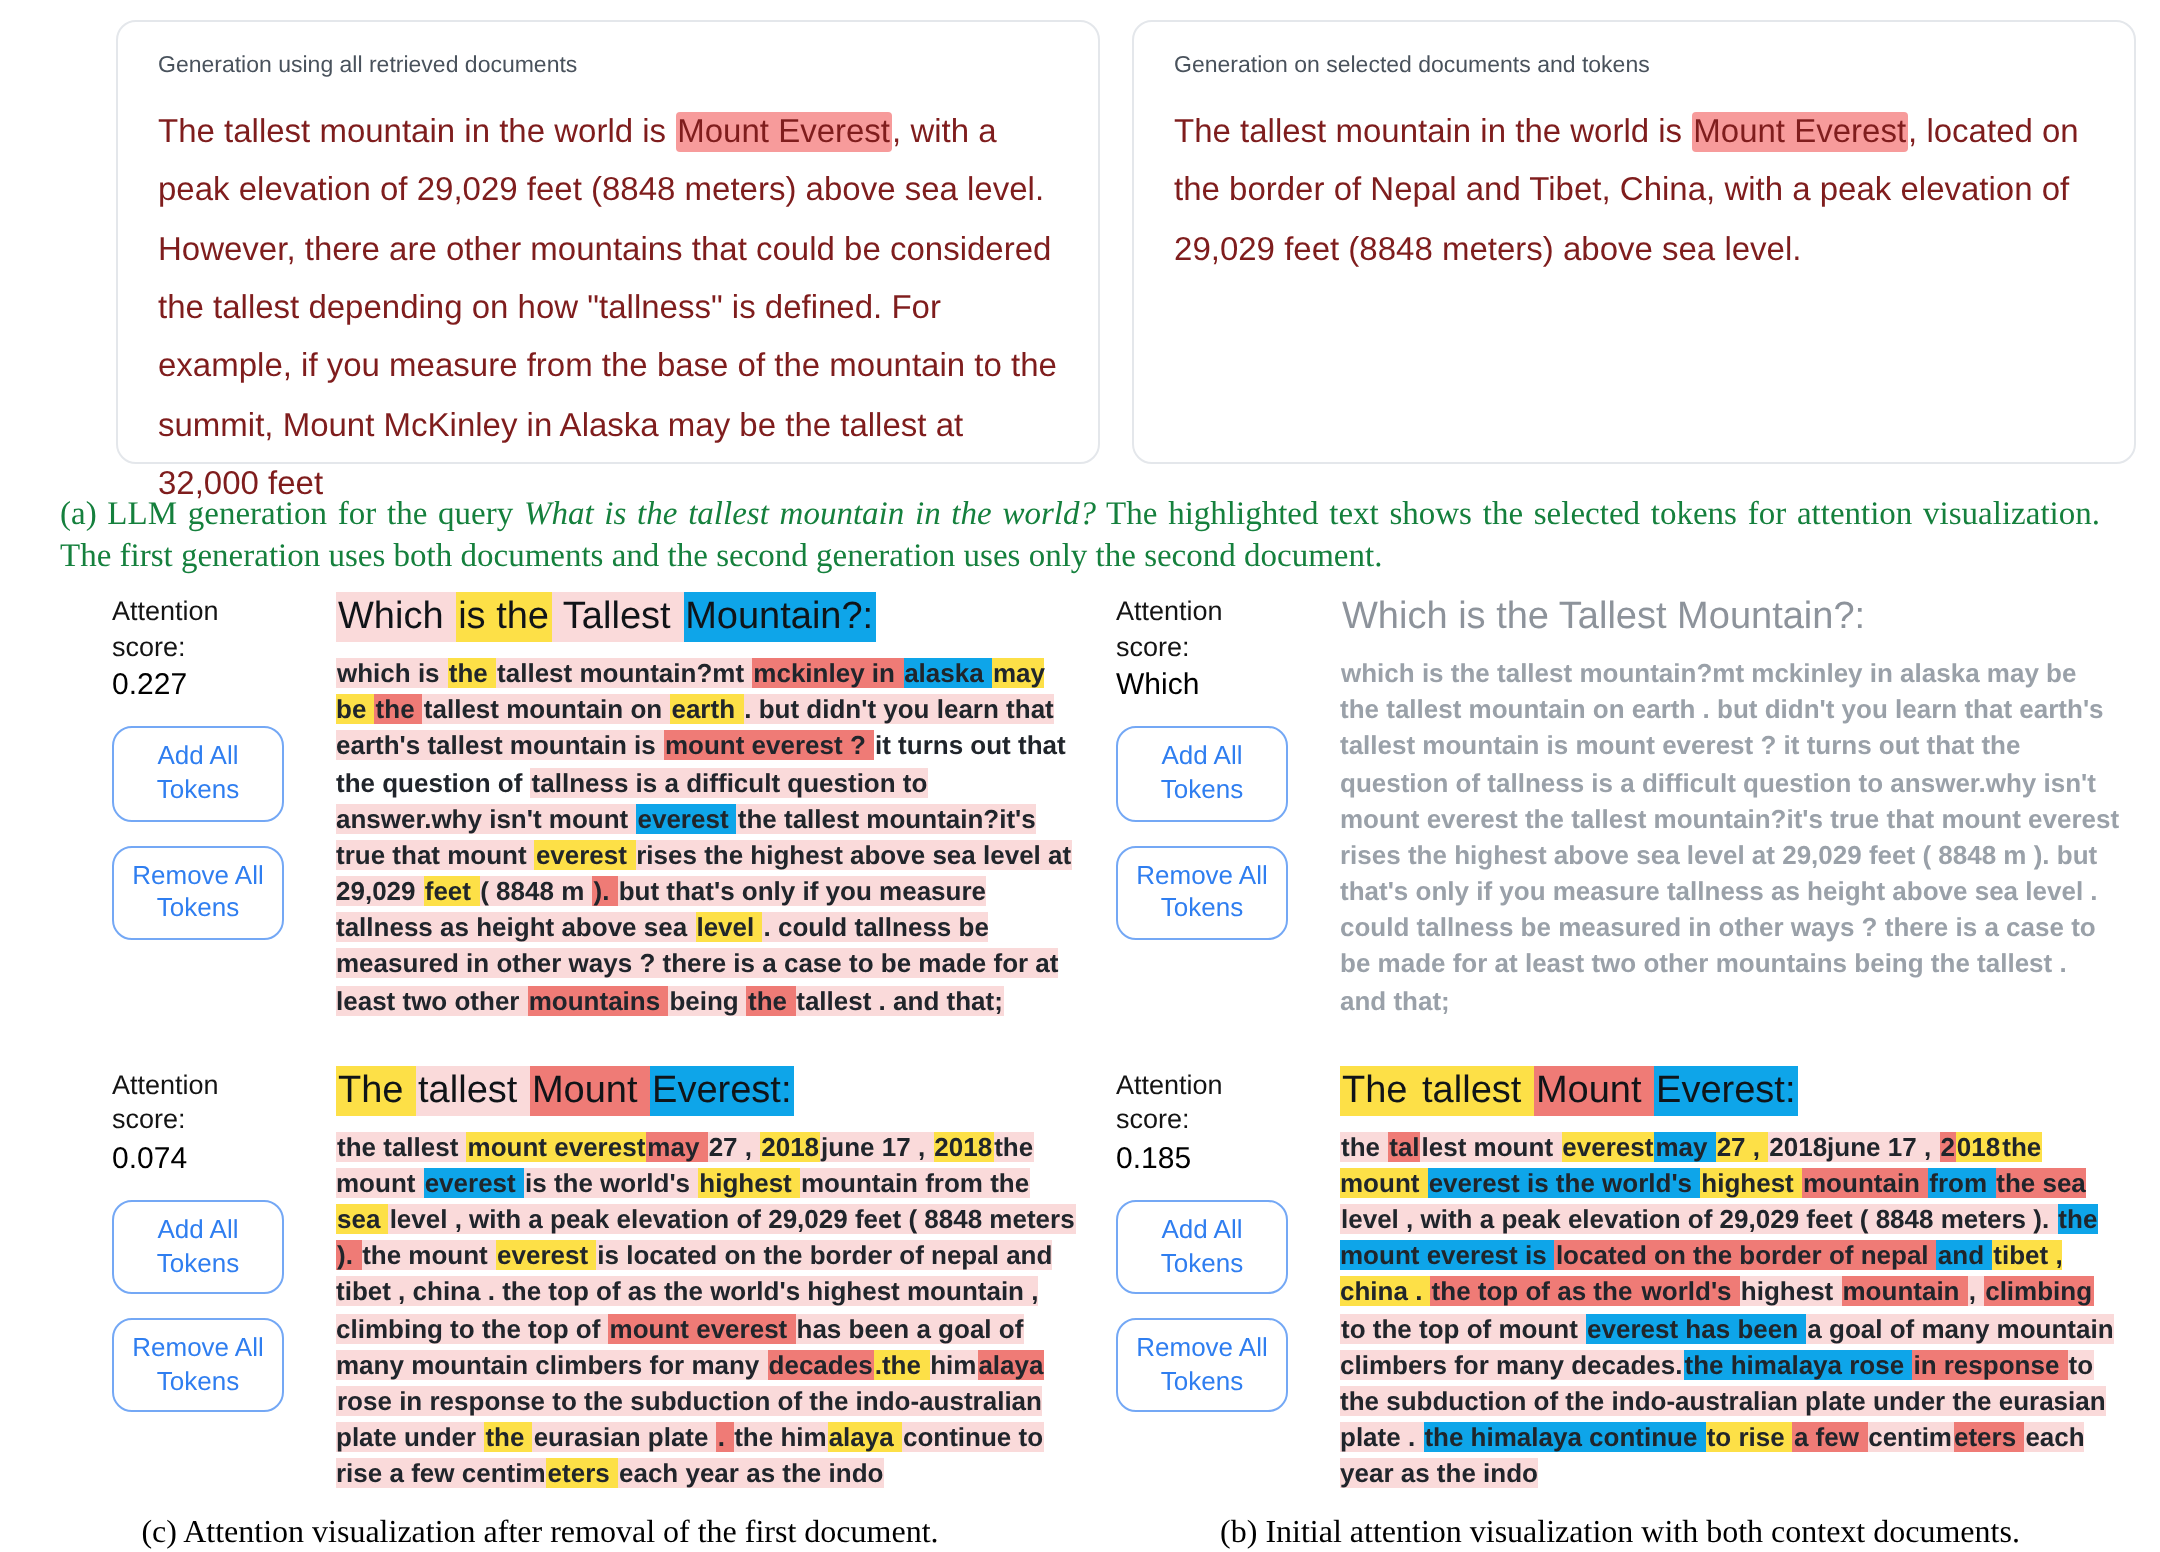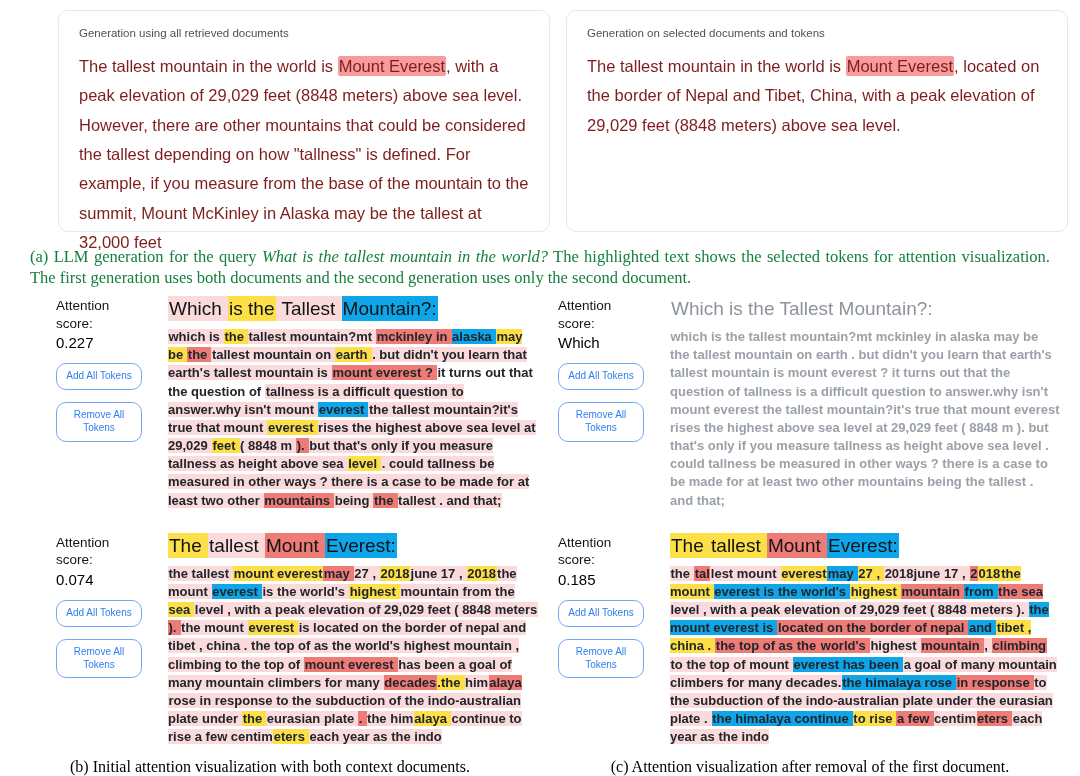--- a/index.html
+++ b/index.html
@@ -23,21 +23,21 @@
     font-size:16.5px; line-height:1.28; color:#15803d; text-align:justify; }
 
   
   .panels-row { display:flex; margin-top:9px; padding-left:56px; }
   .panel { width:502px; display:flex; flex-direction:column; gap:24px; }
   .viz-section { display:flex; gap:12px; min-height:190px; }
   .viz-sidebar { width:100px; flex-shrink:0; }
   .score-label { font-size:13.5px; line-height:1.3; color:#141414; width:70px; }
   .score-value { font-size:15px; font-weight:400; color:#000; margin-top:2px; }
   .tok-btn { display:block; margin-top:12px; width:86px; padding:6px 5px;
-    font-family:inherit; font-size:10px; font-weight:500; line-height:1.28;
+    font-family:inherit; font-size:13px; font-weight:500; line-height:1.28;
     color:#2f7ef0; background:#fff; border:1.5px solid #74a8f5; border-radius:10px;
     cursor:pointer; text-align:center; }
   .viz-content.b { width:372px; }
   .viz-content.c { width:394px; }
   .viz-title { font-size:19px; font-weight:500; color:#101418; line-height:1.25;
     margin-bottom:7px; }
   .viz-title span { padding:2px 1px; }
   .viz-body { font-size:13px; font-weight:600; color:#20252b; line-height:1.4; }
   .viz-body span { padding:0 0.5px; }
 
@@ -129,17 +129,17 @@
       <div class="viz-content c">
         <div class="viz-title"><span class="hl2">The </span><span class="hl2">tallest </span><span class="hl3">Mount </span><span class="hl4">Everest:</span></div>
         <div class="viz-body"><span class="hl1">the </span><span class="hl3">tal</span><span class="hl1">lest mount </span><span class="hl2">everest</span><span class="hl4">may </span><span class="hl2">27 , </span><span class="hl1">2018june 17 , </span><span class="hl3">2</span><span class="hl2">018</span><span class="hl2">the mount </span><span class="hl4">everest is the world's </span><span class="hl2">highest </span><span class="hl3">mountain </span><span class="hl4">from </span><span class="hl3">the sea </span><span class="hl1">level , with a peak elevation of 29,029 feet ( 8848 meters ). </span><span class="hl4">the mount everest is </span><span class="hl3">located on the border of nepal </span><span class="hl4">and </span><span class="hl2">tibet , china . </span><span class="hl3">the top of as the </span><span class="hl3">world's </span><span class="hl1">highest </span><span class="hl3">mountain </span><span class="hl1">, </span><span class="hl3">climbing </span><span class="hl1">to the top of mount </span><span class="hl4">everest has been </span><span class="hl1">a goal of many mountain climbers for many decades.</span><span class="hl4">the himalaya rose </span><span class="hl3">in response </span><span class="hl1">to the subduction of the indo-australian plate under the eurasian plate . </span><span class="hl4">the himalaya continue </span><span class="hl2">to rise </span><span class="hl3">a few </span><span class="hl1">centim</span><span class="hl3">eters </span><span class="hl1">each year as the indo</span></div>
       </div>
     </div>
 
   </div>
 </div>
 
 <div class="captions-bc">
+  <div class="half">(c) Attention visualization after removal of the first document.</div>
   <div class="half">(b) Initial attention visualization with both context documents.</div>
-  <div class="half">(c) Attention visualization after removal of the first document.</div>
 </div>
 
 <div class="figure-caption"><span>Figure 1: </span><span class="it">Attention visualization</span><span> on the </span><span class="it">selected token sequence</span><span> when using the </span><span class="it">document toggling</span><span> feature.</span></div>
 
 </body></html>

